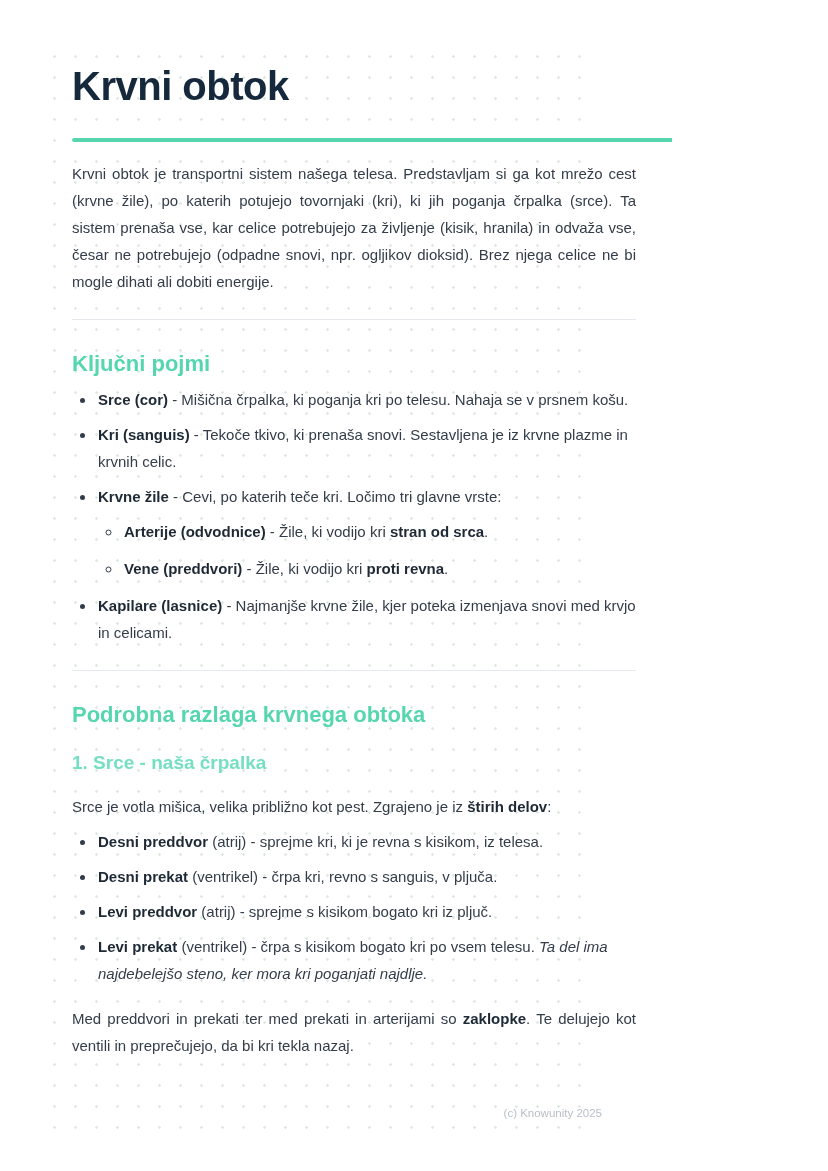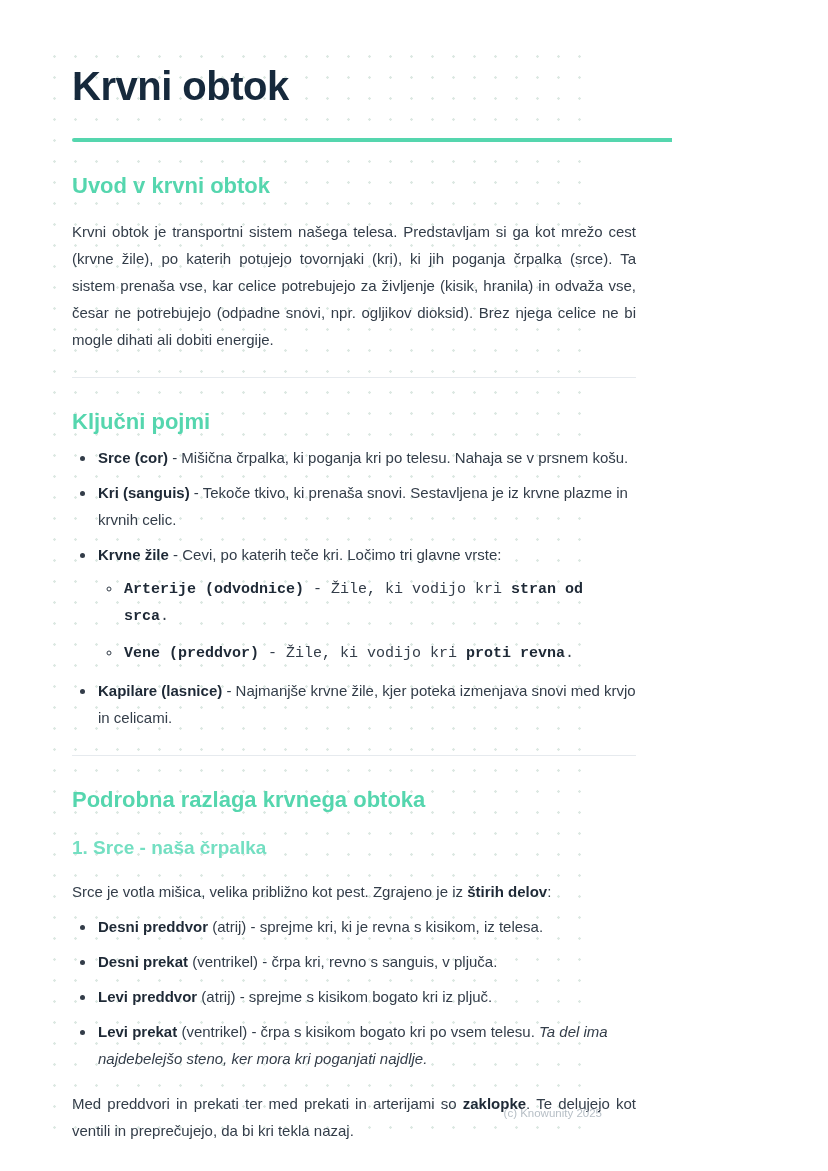--- a/index.html
+++ b/index.html
@@ -83,21 +83,20 @@
     width: 564px;
     font-size: 15px;
     line-height: 27px;
     color: #333d49;
   }
   ul.main > li { margin-bottom: 8px; padding-left: 2px; }
   ul.sub {
     list-style: circle;
     margin: 8px 0 0;
     padding-left: 24px;
-    font-family: Liberation Mono, monospace;
   }
   ul.sub > li { margin-bottom: 10px; padding-left: 2px; }
   .b { font-weight: 700; color: #1e2936; }
   .i { font-style: italic; }
   .footer {
     position: absolute;
     right: 70px;
     bottom: 52px;
     z-index: 2;
     font-size: 11.5px;
@@ -110,41 +109,40 @@
 
 <div class="page">
   <div class="dot-grid"></div>
   <div class="margin-strip"></div>
 
   <div class="content">
 
     <h1>Krvni obtok</h1>
     <div class="title-rule"></div>
 
-    <h2>Uvod v krvni obtok</h2>
     <p class="body">Krvni obtok je transportni sistem našega telesa. Predstavljam si ga kot mrežo cest (krvne žile), po katerih potujejo tovornjaki (kri), ki jih poganja črpalka (srce). Ta sistem prenaša vse, kar celice potrebujejo za življenje (kisik, hranila) in odvaža vse, česar ne potrebujejo (odpadne snovi, npr. ogljikov dioksid). Brez njega celice ne bi mogle dihati ali dobiti energije.</p>
 
     <div class="divider"></div>
 
     <h2>Ključni pojmi</h2>
     <ul class="main">
       <li>
         <span><span class="b">Srce (cor)</span><span> - Mišična črpalka, ki poganja kri po telesu. Nahaja se v prsnem košu.</span></span>
       </li>
       <li>
         <span><span class="b">Kri (sanguis)</span><span> - Tekoče tkivo, ki prenaša snovi. Sestavljena je iz krvne plazme in krvnih celic.</span></span>
       </li>
       <li>
         <span><span class="b">Krvne žile</span><span> - Cevi, po katerih teče kri. Ločimo tri glavne vrste:</span></span>
         <ul class="sub">
           <li>
             <span><span class="b">Arterije (odvodnice)</span><span> - Žile, ki vodijo kri </span><span class="b">stran od srca</span><span>.</span></span>
           </li>
           <li>
-            <span><span class="b">Vene (preddvor)</span><span> - Žile, ki vodijo kri </span><span class="b">proti revna</span><span>.</span></span>
+            <span><span class="b">Vene (preddvori)</span><span> - Žile, ki vodijo kri </span><span class="b">proti revna</span><span>.</span></span>
           </li>
         </ul>
       </li>
       <li>
         <span><span class="b">Kapilare (lasnice)</span><span> - Najmanjše krvne žile, kjer poteka izmenjava snovi med krvjo in celicami.</span></span>
       </li>
     </ul>
 
     <div class="divider"></div>
 

